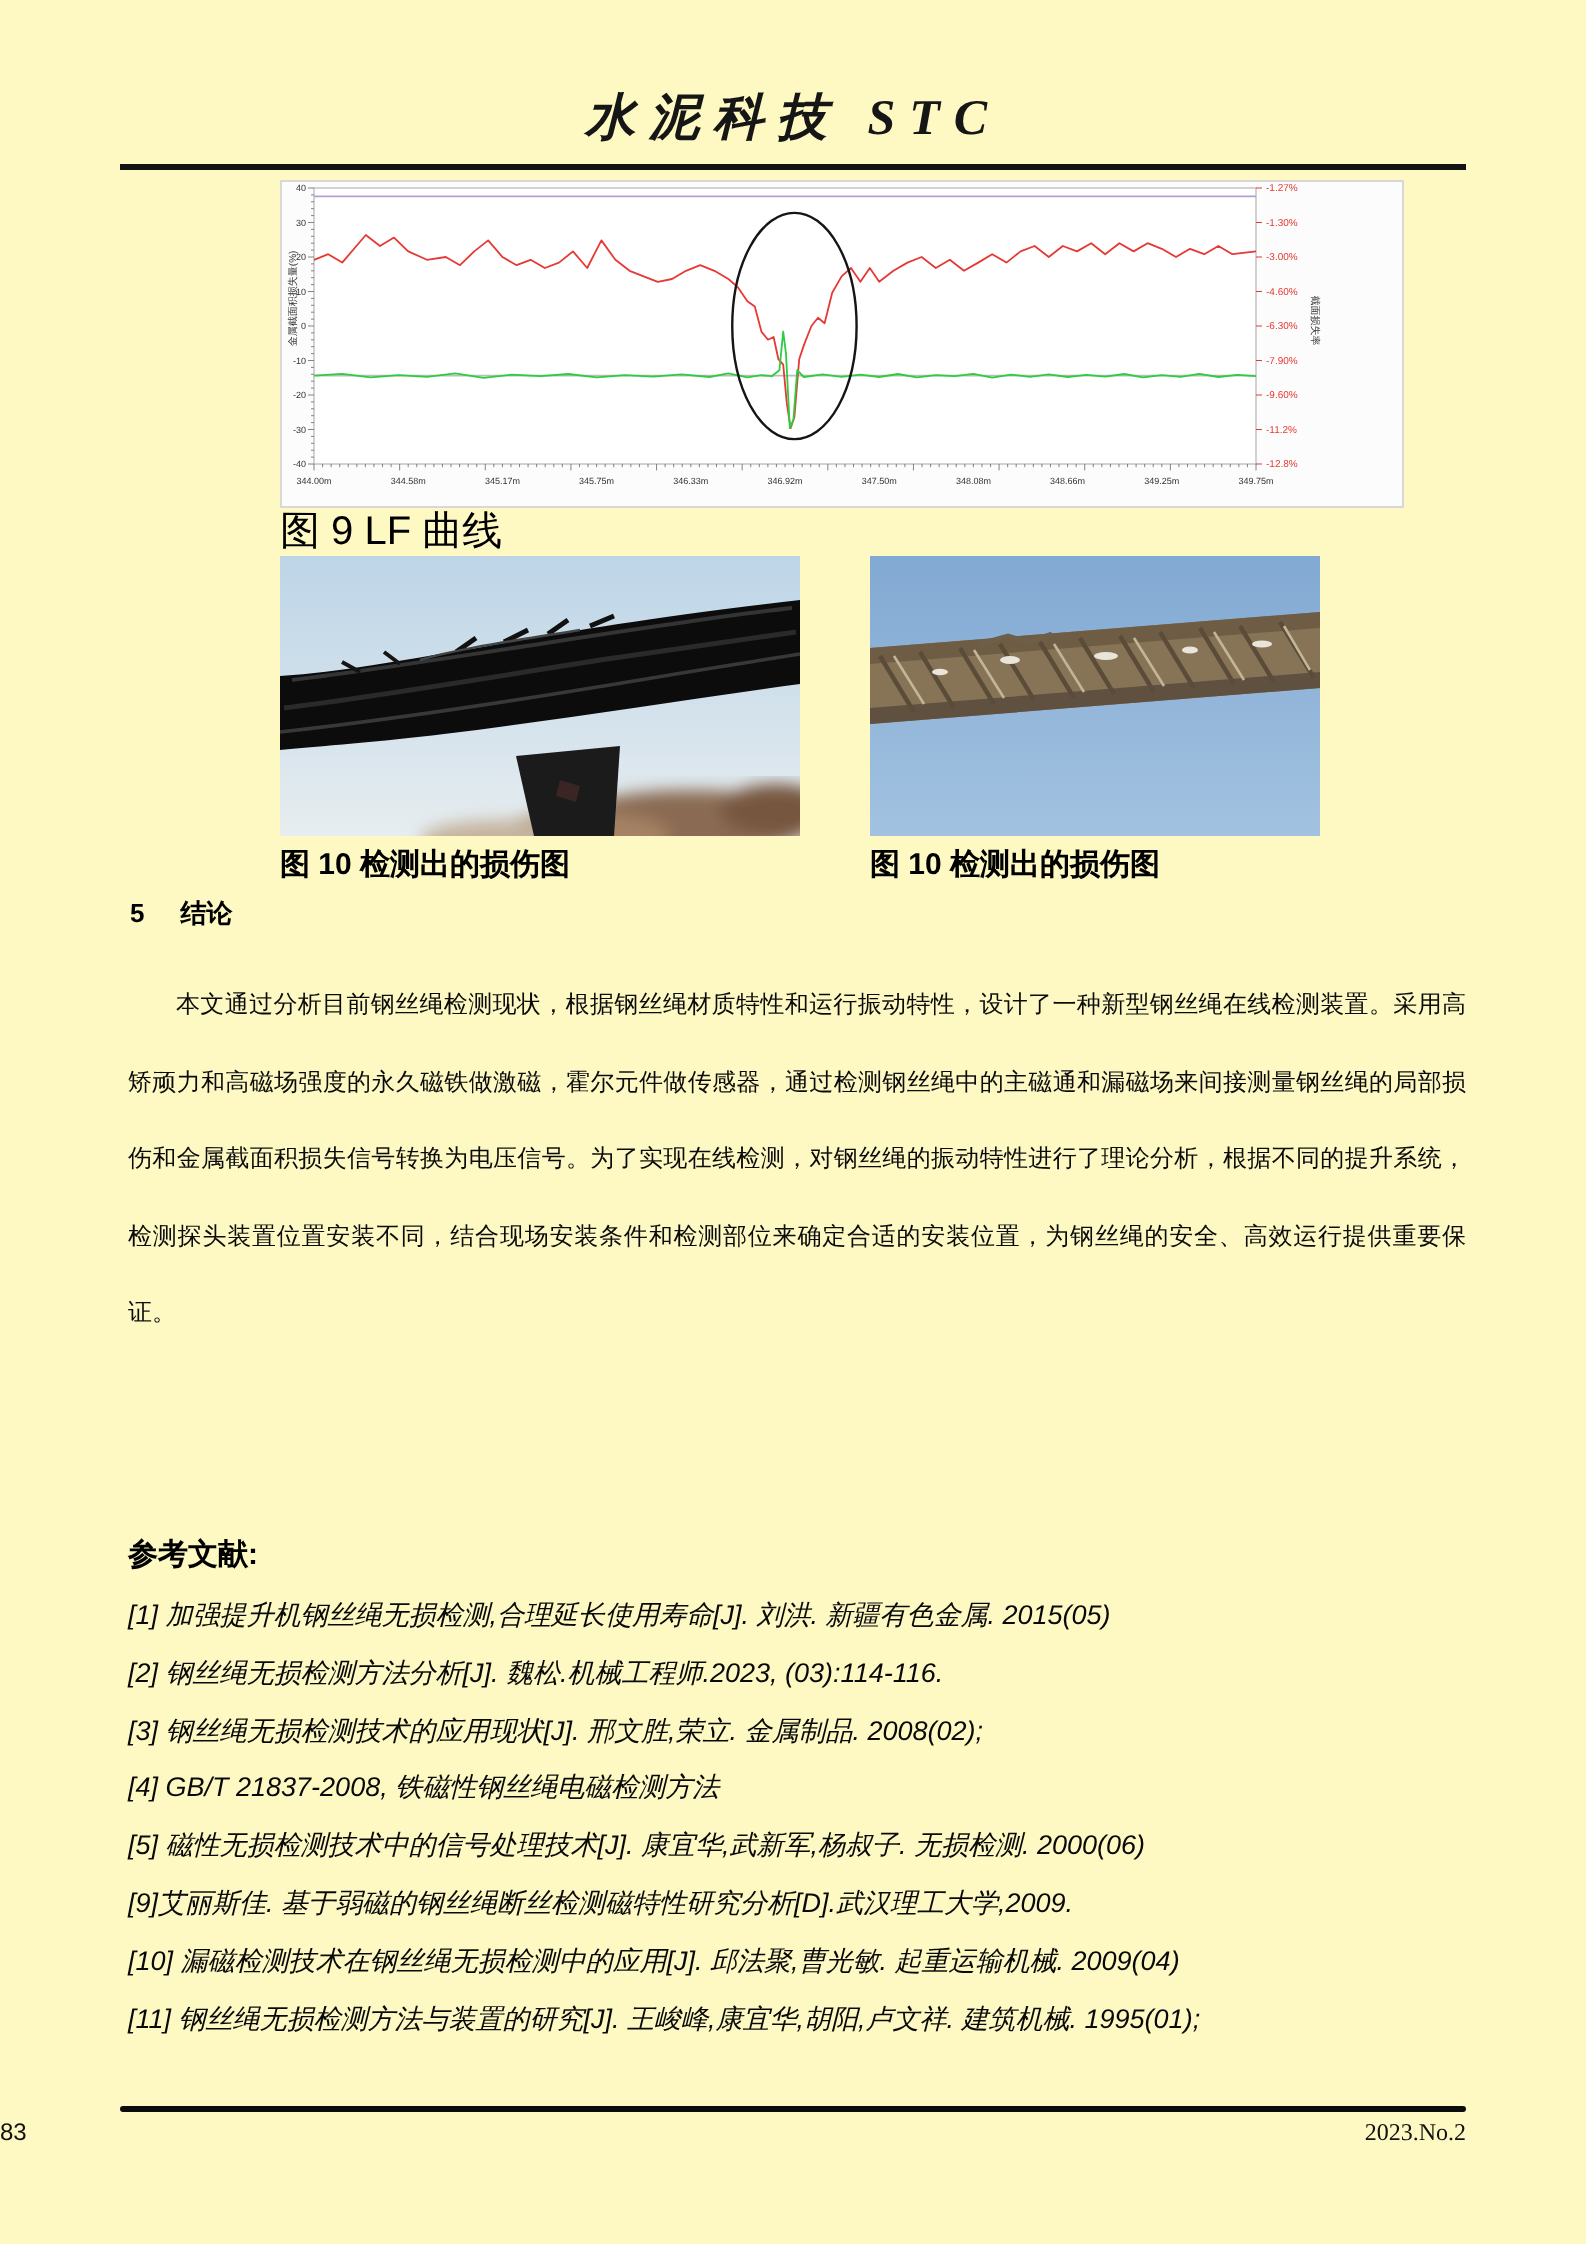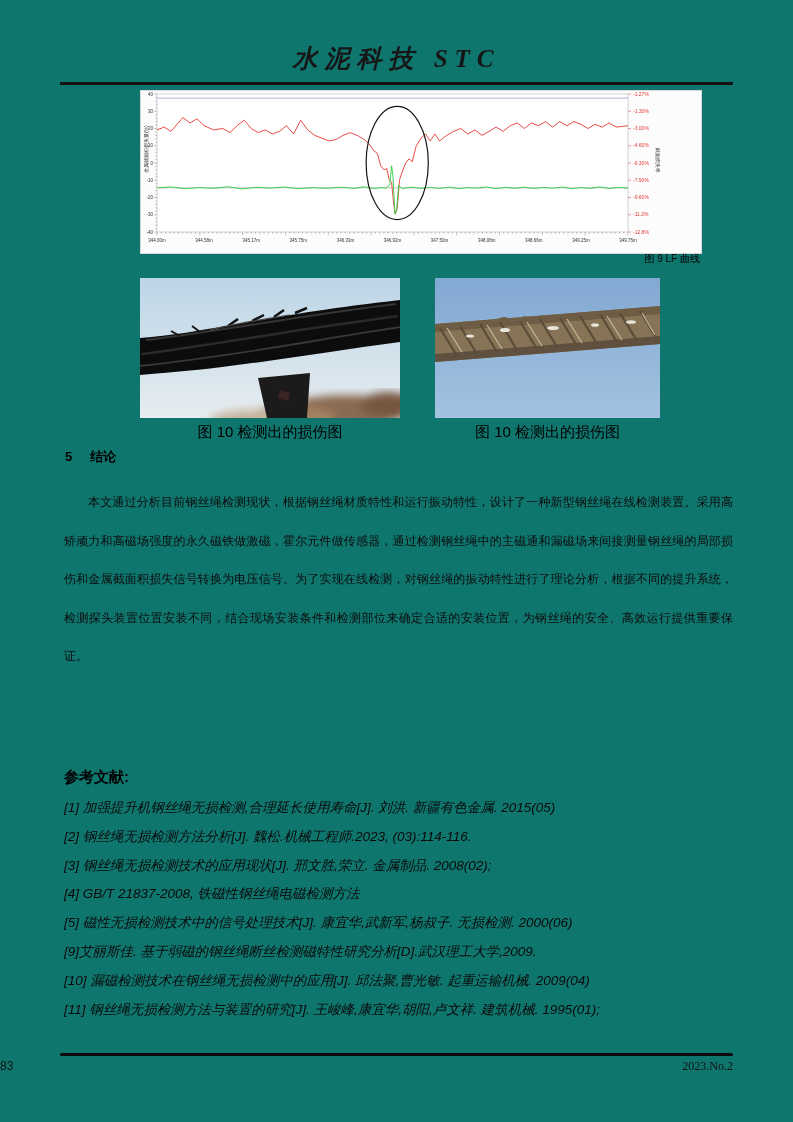--- a/index.html
+++ b/index.html
@@ -1,36 +1,36 @@
 <!DOCTYPE html>
 <html><head>
 <meta charset="utf-8">
 <style>
   html,body{margin:0;padding:0;background:#ffffff;}
   .page{
-    position:relative;width:793px;height:1122px;background:#0f766e;overflow:hidden;
+    position:relative;width:793px;height:1122px;background:#fef9c3;overflow:hidden;
     font-family:"Liberation Serif","DejaVu Serif",serif;color:#111;
   }
   .journal-title{
     position:absolute;top:42px;left:0;width:100%;text-align:center;
     font-size:25px;font-style:italic;font-weight:bold;letter-spacing:7px;color:#161616;
   }
   .header-rule{position:absolute;top:82px;left:60px;width:673px;height:3px;background:#131313;}
   .chart-figure{position:absolute;top:90px;left:140px;width:560px;}
   .chart-box{width:560px;height:162px;background:#fcfcfc;border:1px solid #d8d8d8;display:block;}
   .chart-caption{
-    position:absolute;top:252px;left:140px;width:560px;text-align:right;
-    font-family:"Liberation Sans","DejaVu Sans",sans-serif;font-size:10px;color:#000;
+    position:absolute;top:252px;left:140px;width:560px;text-align:left;
+    font-family:"Liberation Sans","DejaVu Sans",sans-serif;font-size:20px;color:#000;
   }
   .photo{position:absolute;overflow:hidden;}
   .photo-1{top:278px;left:140px;width:260px;height:140px;}
   .photo-2{top:278px;left:435px;width:225px;height:140px;}
   .photo-caption{
     position:absolute;top:423px;font-family:"Liberation Sans","DejaVu Sans",sans-serif;
-    font-size:15px;color:#000;text-align:center;
+    font-size:15px;color:#000;text-align:left;font-weight:bold;
   }
   .photo-caption-1{left:140px;width:260px;}
   .photo-caption-2{left:435px;width:225px;}
   .section-heading{
     position:absolute;top:448px;left:65px;width:668px;
     font-family:"Liberation Sans","DejaVu Sans",sans-serif;font-weight:bold;font-size:13px;color:#000;
   }
   .section-heading .sec-num{margin-right:18px;}
   .conclusion-paragraph{
     position:absolute;top:483px;left:64px;width:669px;

